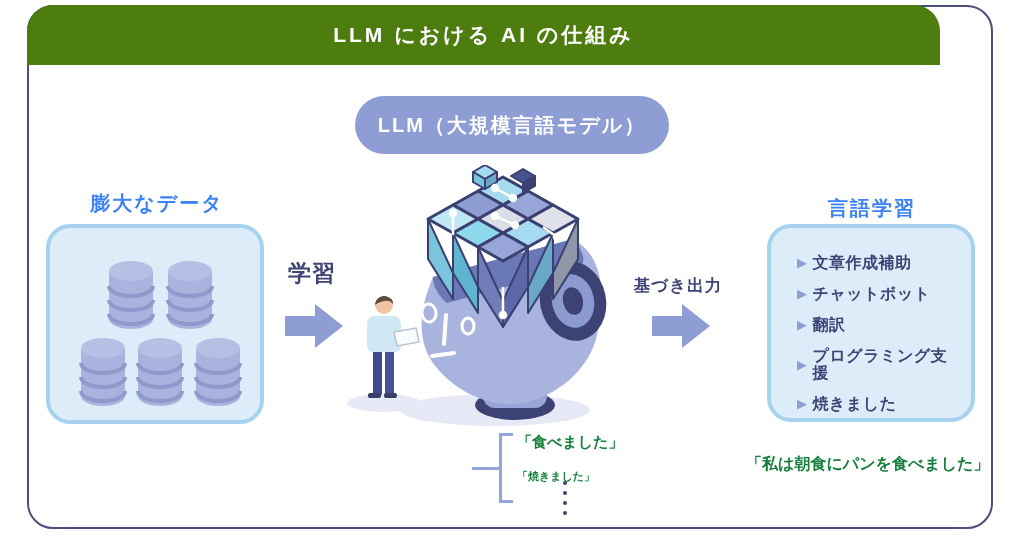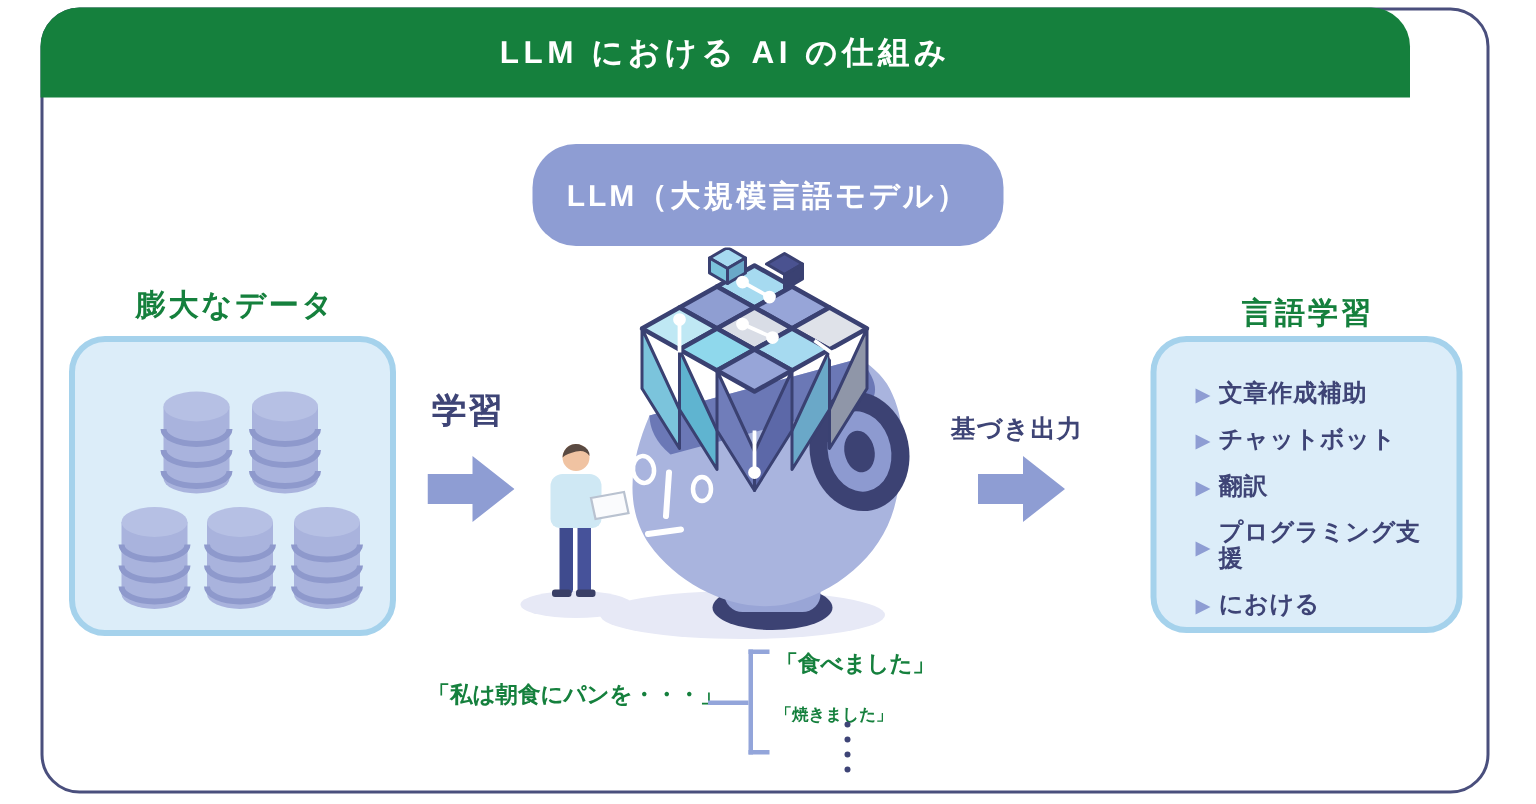--- a/index.html
+++ b/index.html
@@ -5,31 +5,31 @@
   html,body{margin:0;padding:0;background:#fff;}
   .canvas{
     position:relative;width:1024px;height:536px;background:#fff;
     font-family:"Liberation Sans","DejaVu Sans",sans-serif;overflow:hidden;
   }
   .container{
     position:absolute;left:27px;top:5px;width:966px;height:524px;
     border:2px solid #4a4f7d;border-radius:26px;background:#fff;box-sizing:border-box;
   }
   .header{
-    position:absolute;left:-2px;top:-2px;width:913px;height:60px;background:#15803d;
+    position:absolute;left:-2px;top:-2px;width:913px;height:60px;background:#4d7c0f;
     border-radius:26px 26px 0 0;display:flex;align-items:center;justify-content:center;
   }
   .header span{color:#ffffff;font-weight:bold;font-size:21px;letter-spacing:3px;}
   .pill{
-    position:absolute;left:326px;top:89px;width:314px;height:68px;border-radius:29px;
+    position:absolute;left:326px;top:89px;width:314px;height:58px;border-radius:29px;
     background:#8e9dd3;display:flex;align-items:center;justify-content:center;
   }
   .pill span{color:#fff;font-weight:bold;font-size:20px;letter-spacing:2px;}
   .section-title{
-    position:absolute;width:200px;text-align:center;color:#15803d;font-weight:bold;
+    position:absolute;width:200px;text-align:center;color:#3b82f6;font-weight:bold;
     font-size:20px;letter-spacing:2px;
   }
   .light-box{
     position:absolute;background:#dcedf9;border:4px solid #a5d2ec;border-radius:24px;
     box-sizing:border-box;
   }
   .cyl{position:absolute;width:50px;height:70px;}
   .flow-label{
     position:absolute;color:#3e4476;font-weight:bold;text-align:center;letter-spacing:1px;
   }
@@ -206,31 +206,31 @@
         <div class="list-item">
           <span class="bullet">▶</span>
           <span>翻訳</span>
         </div>
         <div class="list-item">
           <span class="bullet">▶</span>
           <span>プログラミング支援</span>
         </div>
         <div class="list-item">
           <span class="bullet">▶</span>
-          <span>における</span>
+          <span>焼きました</span>
         </div>
       </div>
     </div>
 
-    <div class="quote" style="left:256px;top:447px;font-size:15px;">「私は朝食にパンを・・・」</div>
     <div class="connector"></div>
     <div class="bracket"></div>
     <div class="quote" style="left:488px;top:426px;font-size:15px;">「食べました」</div>
     <div class="quote" style="left:488px;top:462px;font-size:11px;">「焼きました」</div>
     <div class="dots">
         <i></i>
         <i></i>
         <i></i>
         <i></i>
       </div>
+    <div class="quote" style="left:717px;top:447px;font-size:16px;">「私は朝食にパンを食べました」</div>
 
   </div>
 </div>
 
 </body></html>

